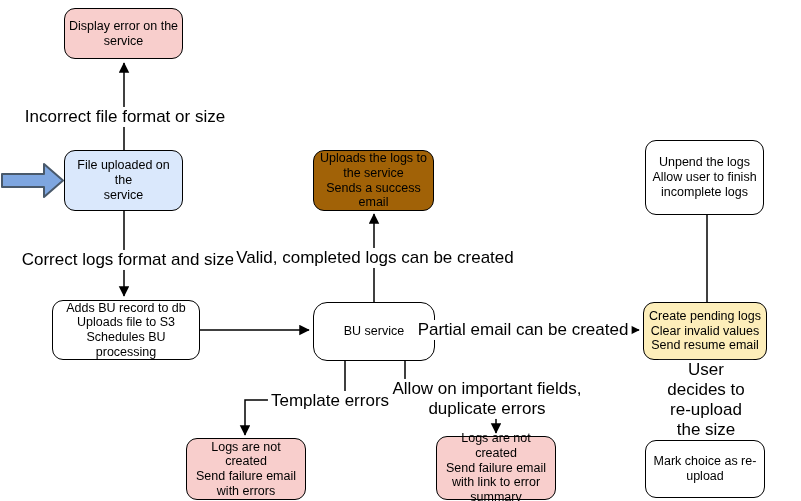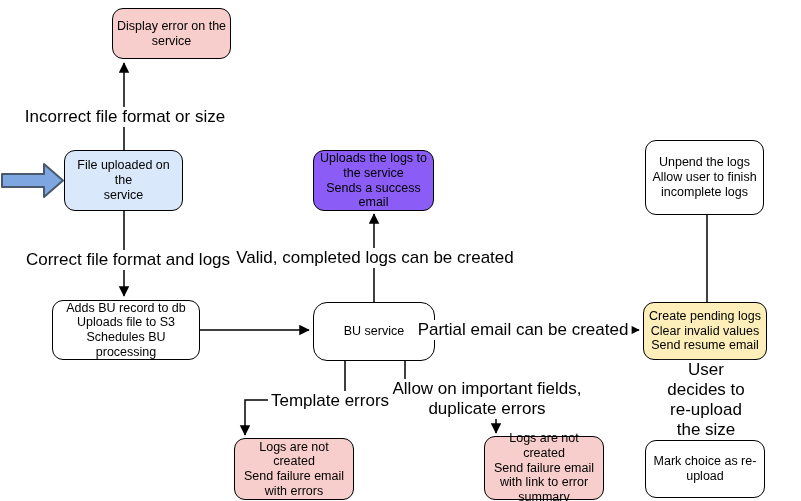--- a/index.html
+++ b/index.html
@@ -18,23 +18,23 @@
     border:1.6px solid #000000;
     border-radius:11px;
     background:#ffffff;
     display:flex; align-items:center; justify-content:center;
     text-align:center;
     font-size:12.5px;
     line-height:1.18;
     white-space:pre-line;
     padding:1px 2px;
   }
-  .node.pink   { background:#f8cecc;margin-left:48px; }
+  .node.pink   { background:#f8cecc; }
   .node.blue   { background:#dae8fc; }
-  .node.green  { background:#8b5cf6; }
+  .node.green  { background:#a16207; }
   .node.yellow { background:#fdeeba; }
   .elabel {
     position:absolute;
     transform:translate(-50%,-50%);
     background:#ffffff;
     font-size:17px;
     line-height:1.18;
     text-align:center;
     white-space:pre-line;
     padding:0 3px;
@@ -97,21 +97,21 @@
 Send failure email
 with errors</div>
 
   <div class="node pink" style="left:436px; top:436px; width:120px; height:64px;">Logs are not created
 Send failure email
 with link to error
 summary</div>
 
   <div class="elabel" style="left:125px; top:117px;">Incorrect file format or size</div>
 
-  <div class="elabel" style="left:128px; top:260px;">Correct file format and logs</div>
+  <div class="elabel" style="left:128px; top:260px;">Correct logs format and size</div>
 
   <div class="elabel" style="left:375px; top:258px;">Valid, completed logs can be created</div>
 
   <div class="elabel" style="left:523px; top:330px;">Partial email can be created</div>
 
   <div class="elabel" style="left:330px; top:401px;">Template errors</div>
 
   <div class="elabel" style="left:487px; top:399px;">Allow on important fields,
 duplicate errors</div>
 

